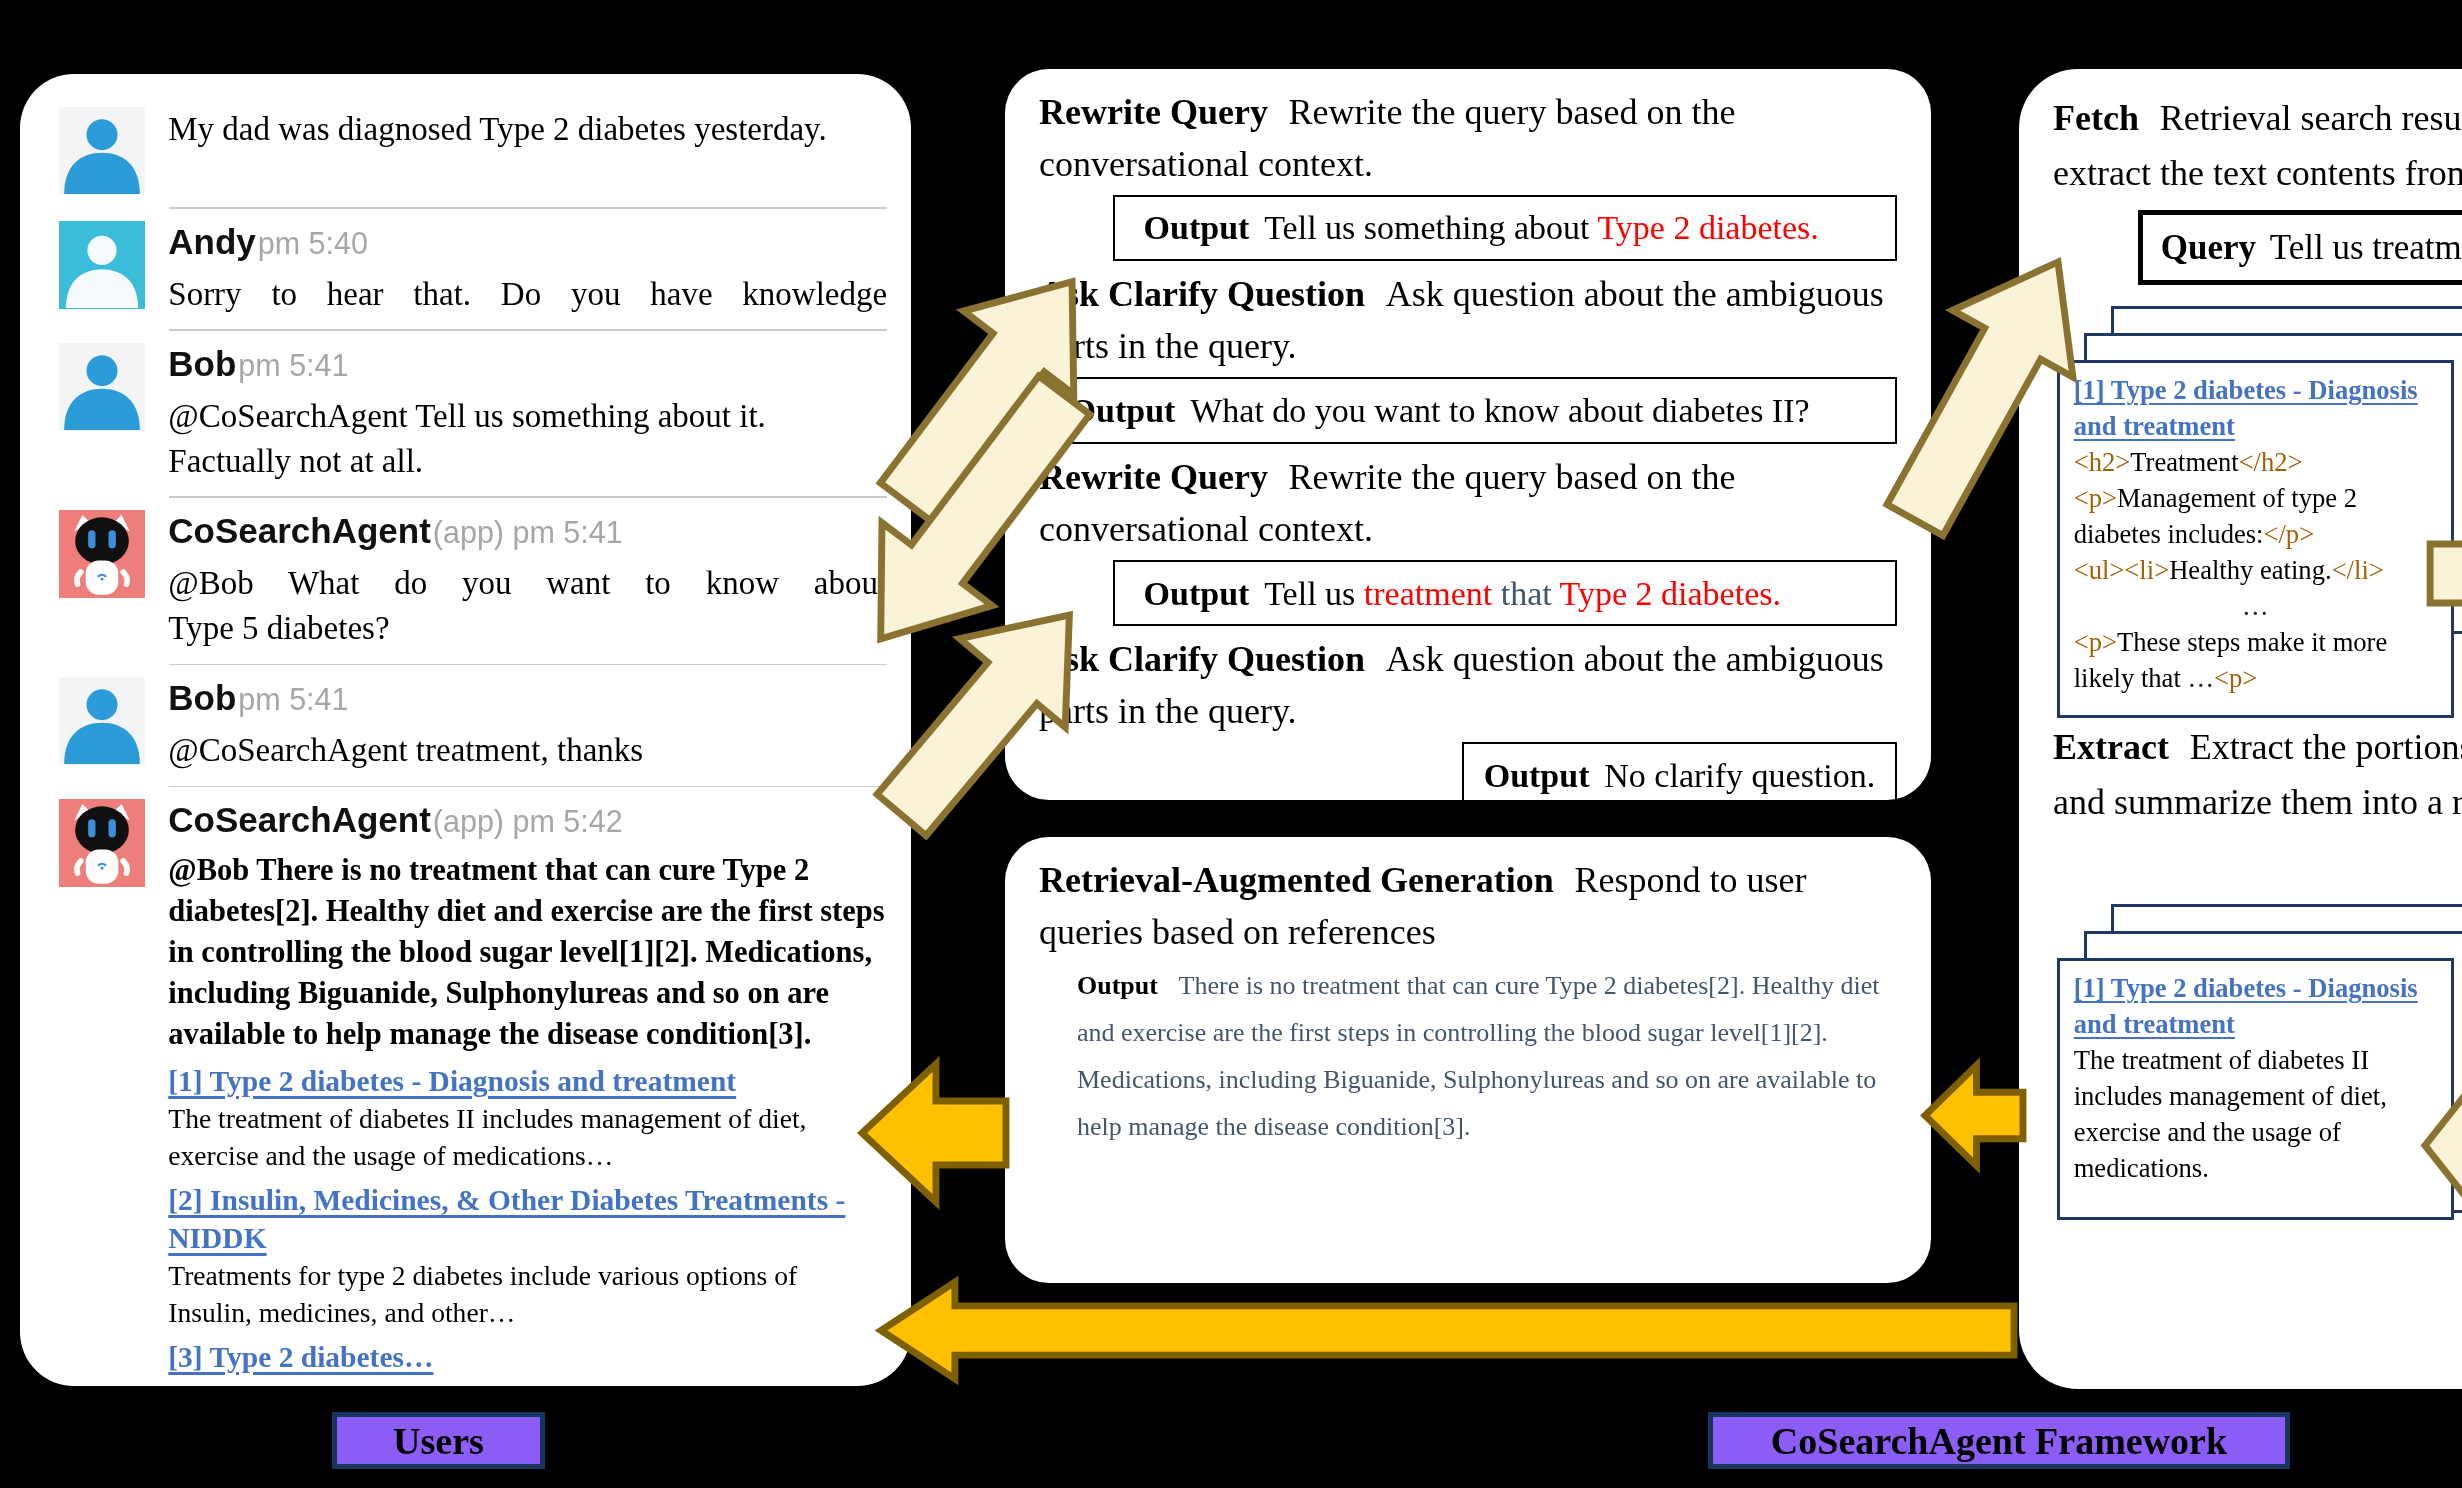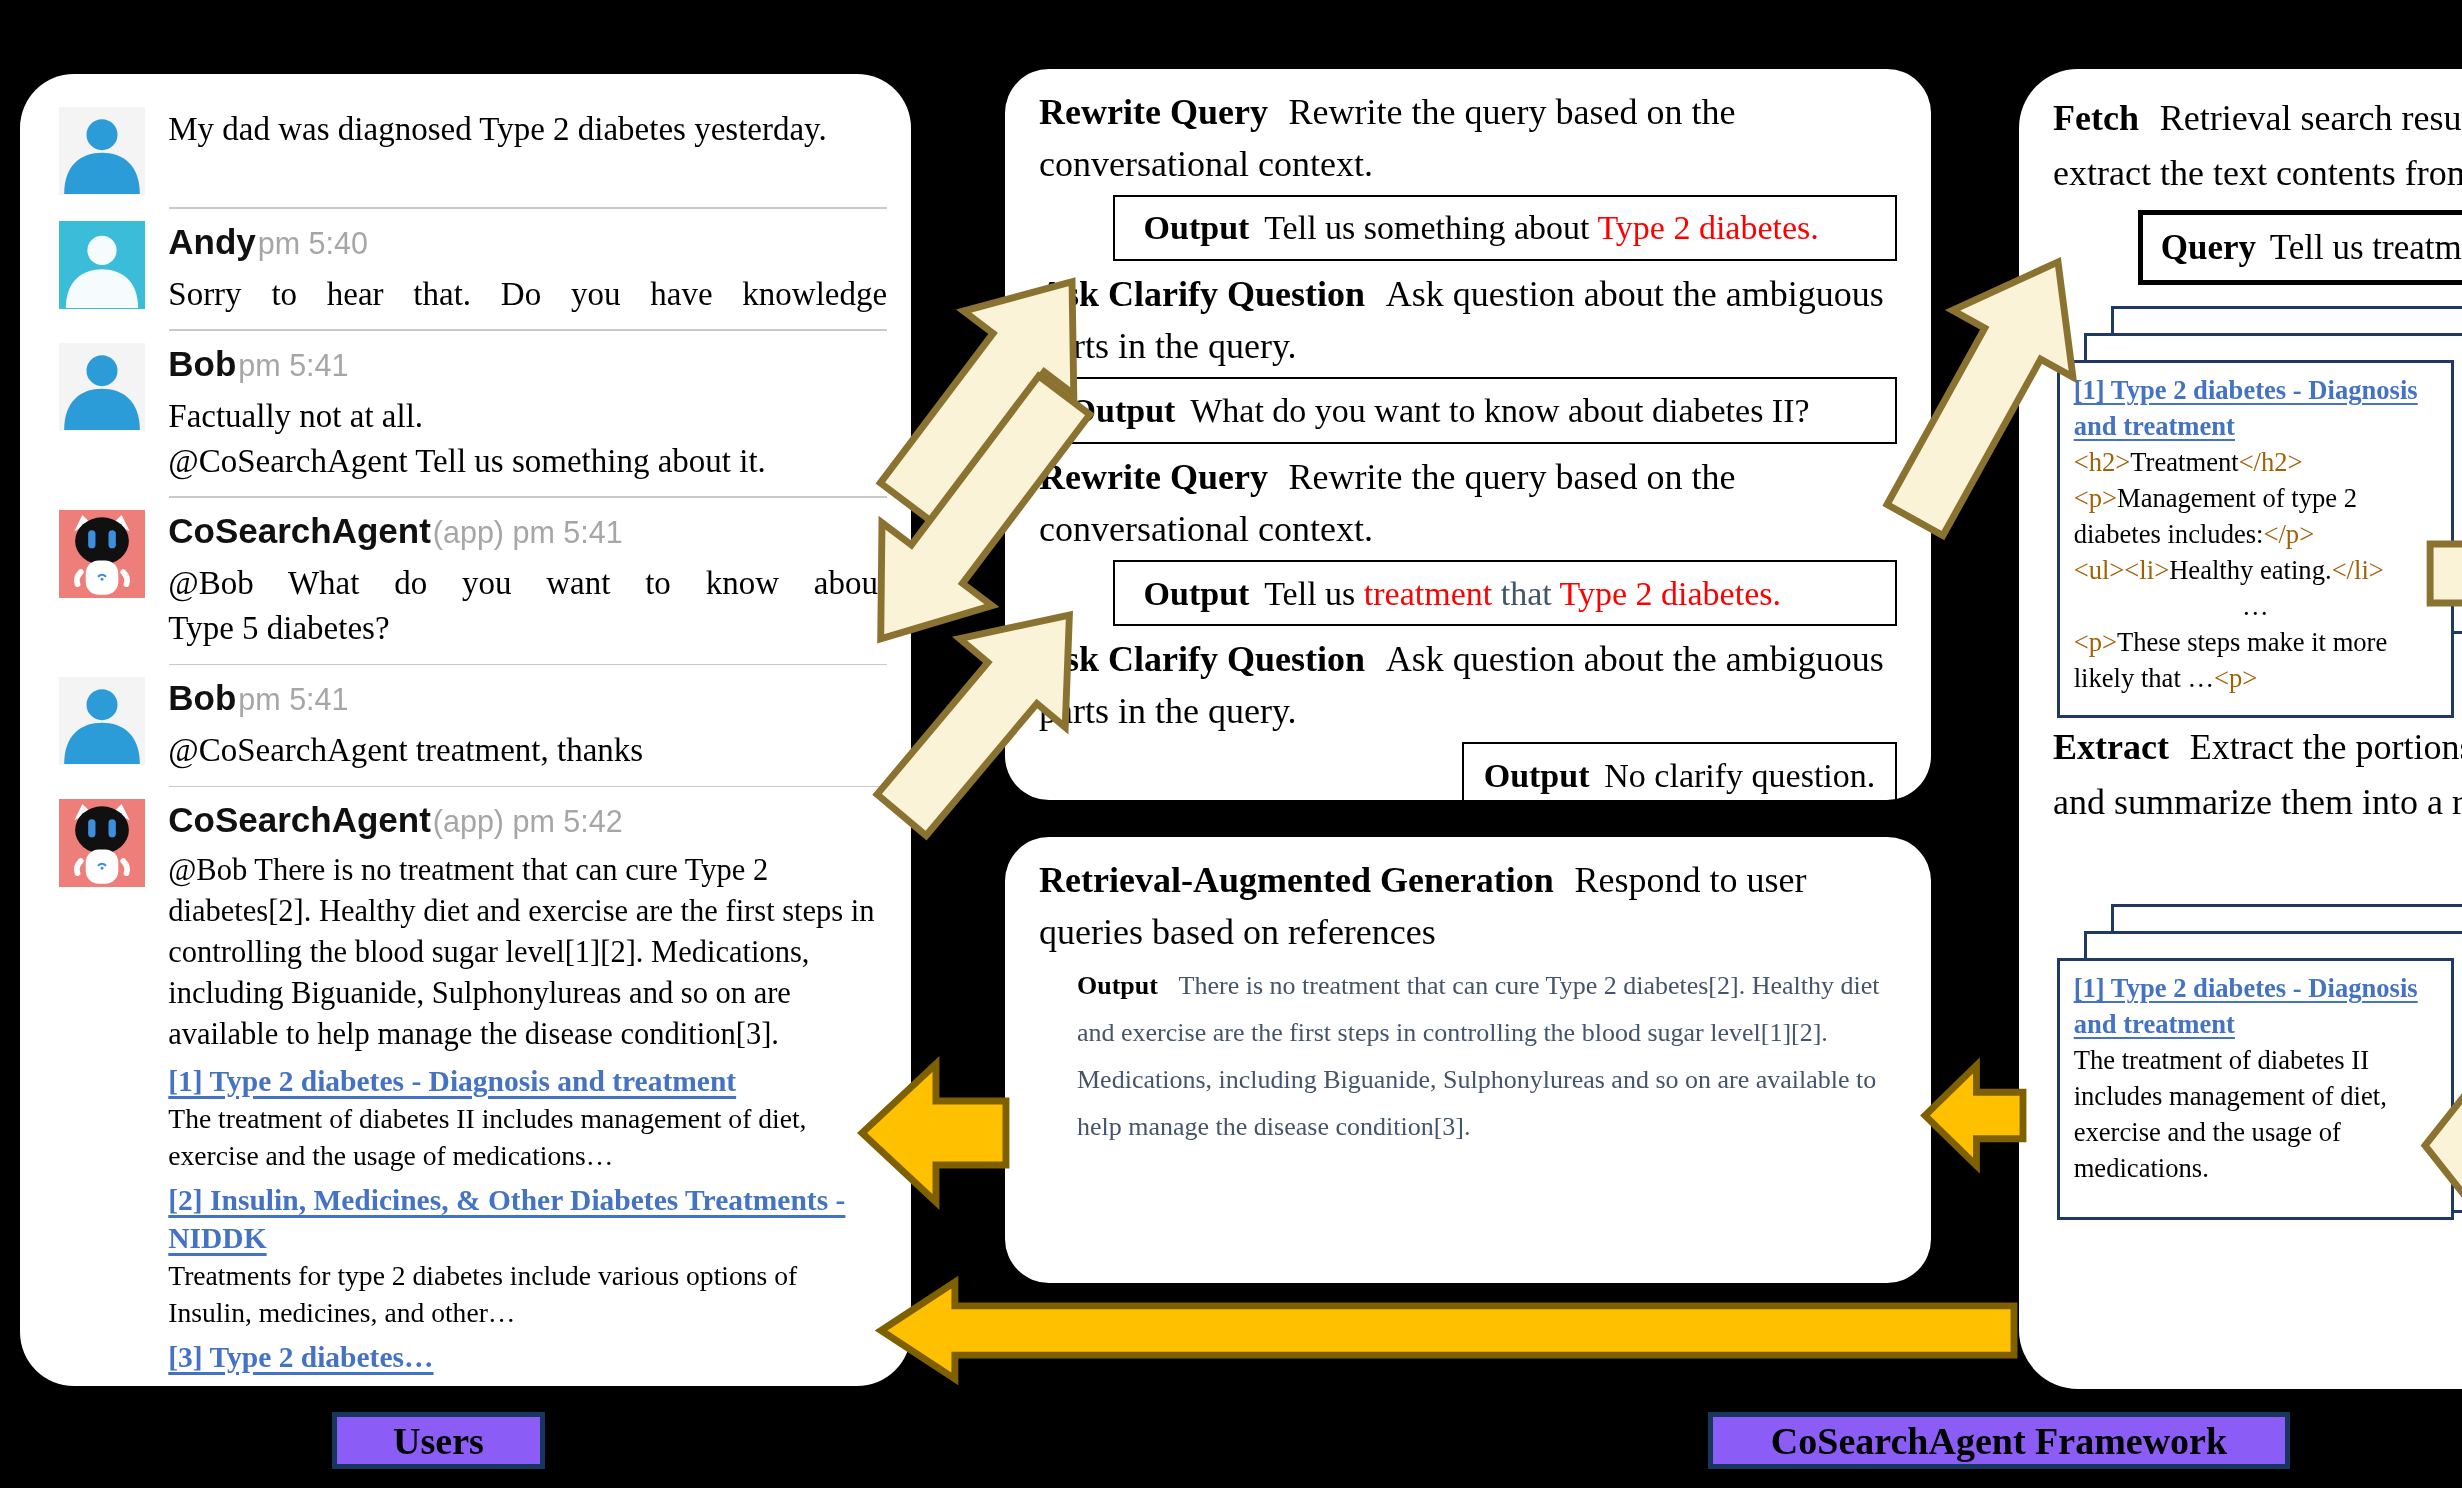--- a/index.html
+++ b/index.html
@@ -14,21 +14,21 @@
   .av-bob{background:#F4F4F4;}
   .av-andy{background:#3BBCD9;}
   .av-agent{background:#EE7E79;}
   .avatar svg{width:100%;height:100%;display:block;}
   .mtext{flex:1;min-width:0;}
   .nameline{line-height:41px;white-space:nowrap;}
   .uname{font-family:"Liberation Sans",sans-serif;font-weight:bold;font-size:35px;color:#111;}
   .meta{font-family:"Liberation Sans",sans-serif;font-size:30.5px;color:#A6A6A6;}
   .mbody{font-size:33px;line-height:45px;color:#000;}
   .just{text-align:justify;text-align-last:justify;}
-  .mbody.small{font-size:30.5px;line-height:41px;}
+  .mbody.small{font-size:30.5px;line-height:41px;font-weight:bold;}
   .divider{height:1.5px;background:#C9C9C9;margin:12.8px 0 11.8px 110px;}
   .reflink{font-size:29.5px;line-height:38px;font-weight:bold;color:#4472C4;
            text-decoration:underline;text-decoration-thickness:2.5px;text-underline-offset:4.9px;}
   .refbody{font-size:27.6px;line-height:37px;color:#000;}
   .refblock{margin-top:6.9px;}
   
   #midtop{left:1005px;top:69px;width:926px;height:731px;border-radius:44px;}
   #midrag{left:1005px;top:837px;width:926px;height:446px;border-radius:44px;}
   .midpad{padding:16.7px 34px 14.8px 34px;font-size:36px;line-height:52px;color:#000;}
   .b{font-weight:bold;}
@@ -107,22 +107,22 @@
       <div class="msg">
         <div class="avatar av-bob">
           <svg viewBox="0 0 100 100">
             <circle cx="50" cy="31" r="18" fill="#2B9CD8"></circle>
             <path d="M6,100 C6,66 26,52 50,52 C74,52 94,66 94,100 Z" fill="#2B9CD8"></path>
           </svg>
         </div>
         <div class="mtext">
           <div class="nameline"><span class="uname">Bob</span>
             <span class="meta">pm 5:41</span></div>
+          <div class="mbody">@CoSearchAgent Tell us something about it.</div>
           <div class="mbody">Factually not at all.</div>
-          <div class="mbody">@CoSearchAgent Tell us something about it.</div>
         </div>
       </div>
       <div class="divider"></div>
 
       <div class="msg">
         <div class="avatar av-agent">
           <svg viewBox="0 0 100 108">
             <polygon points="16,26 26,6 36,16" fill="#fff"></polygon>
             <polygon points="84,26 74,6 64,16" fill="#fff"></polygon>
             <ellipse cx="50" cy="38" rx="33" ry="29" fill="#101010"></ellipse>

